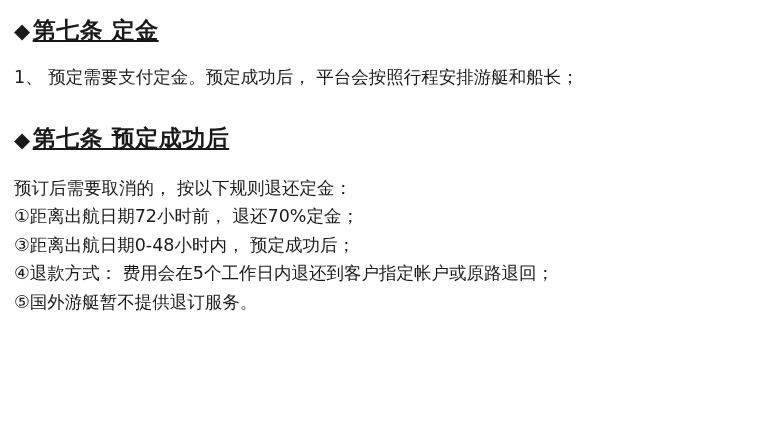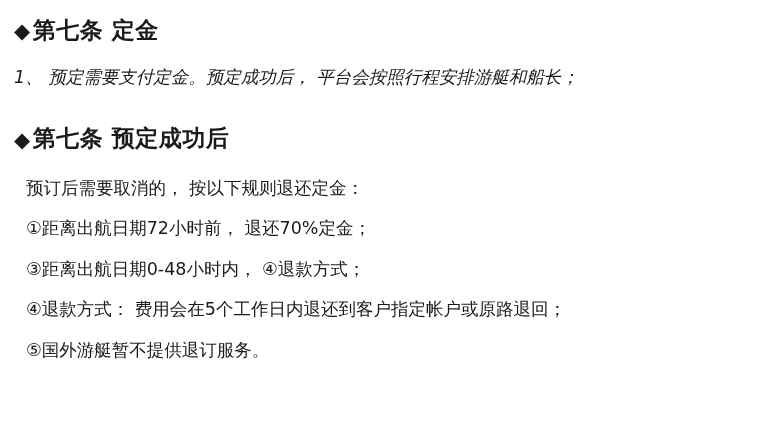--- a/index.html
+++ b/index.html
@@ -32,33 +32,33 @@
     line-height: 1.3;
     margin: 0;
   }
   .heading .diamond {
     display: inline-block;
     margin-right: 2px;
     font-size: 21px;
     line-height: 1;
     transform: translateY(1px);
   }
-  .heading .htext { white-space: pre; }
+  .heading .htext { white-space: pre; text-decoration: underline; }
   .body-block {
     font-size: 17.5px;
     line-height: 1.62;
     color: #1a1a1a;
     margin: 0;
   }
   .para { margin: 0; white-space: pre-wrap; }
   #sec1-heading { margin-top: 6px; }
-  #sec1-body { margin-top: 17px; font-style: italic; }
+  #sec1-body { margin-top: 17px; }
   #sec2-heading { margin-top: 33px; }
   #sec2-body { margin-top: 20px; }
-  .list-line { margin: 12px; white-space: pre-wrap; }
+  .list-line { margin: 0; white-space: pre-wrap; }
 </style>
 </head>
 <body>
 
 <div class="page">
 
   <div class="section">
     <h2 class="heading" id="sec1-heading">
       <span class="diamond">◆</span>
       <span class="htext">第七条 定金</span>
@@ -69,19 +69,19 @@
   </div>
 
   <div class="section">
     <h2 class="heading" id="sec2-heading">
       <span class="diamond">◆</span>
       <span class="htext">第七条 预定成功后</span>
     </h2>
     <div class="body-block" id="sec2-body">
       <p class="list-line">预订后需要取消的， 按以下规则退还定金：</p>
       <p class="list-line">①距离出航日期72小时前， 退还70%定金；</p>
-      <p class="list-line">③距离出航日期0-48小时内， ④退款方式；</p>
+      <p class="list-line">③距离出航日期0-48小时内， 预定成功后；</p>
       <p class="list-line">④退款方式： 费用会在5个工作日内退还到客户指定帐户或原路退回；</p>
       <p class="list-line">⑤国外游艇暂不提供退订服务。</p>
     </div>
   </div>
 
 </div>
 
 </body></html>

